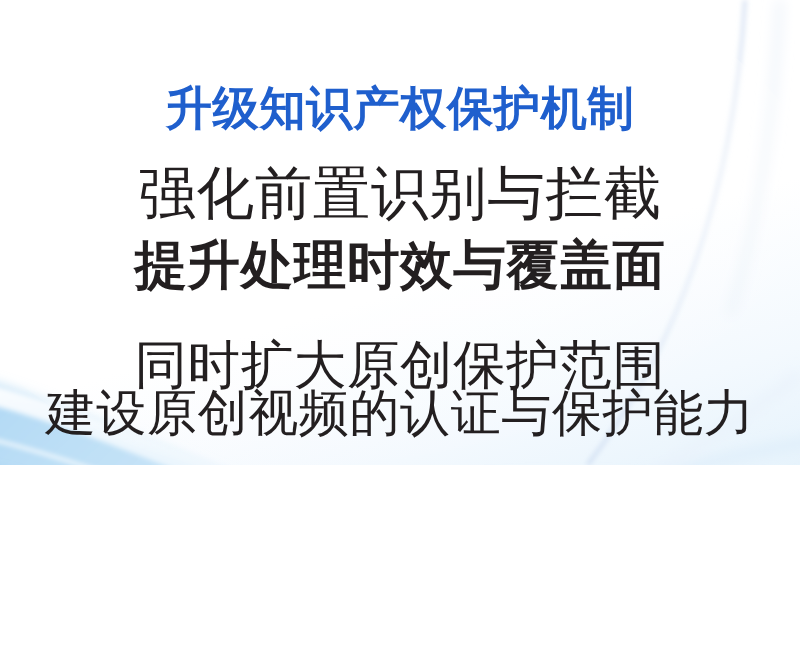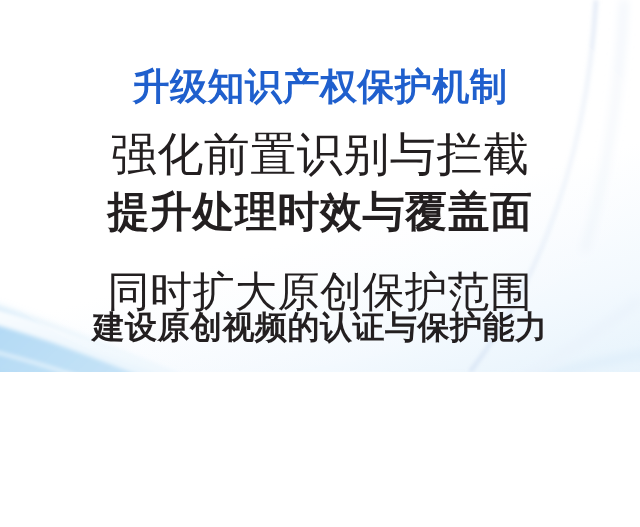--- a/index.html
+++ b/index.html
@@ -72,22 +72,22 @@
     top: 251px;
     font-size: 42px;
     font-weight: normal;
     letter-spacing: 0.5px;
     margin-top: 20px;
   }
   .line-5 {
     position: absolute;
     left: 0; right: 0;
     top: 311px;
-    font-size: 32px;
-    font-weight: bold;
+    font-size: 40px;
+    font-weight: normal;
     letter-spacing: 0.5px;
   }
 
   
   .shield-wrap {
     position: absolute;
     left: 468px;
     top: 372px;
     width: 190px;
     height: 185px;

